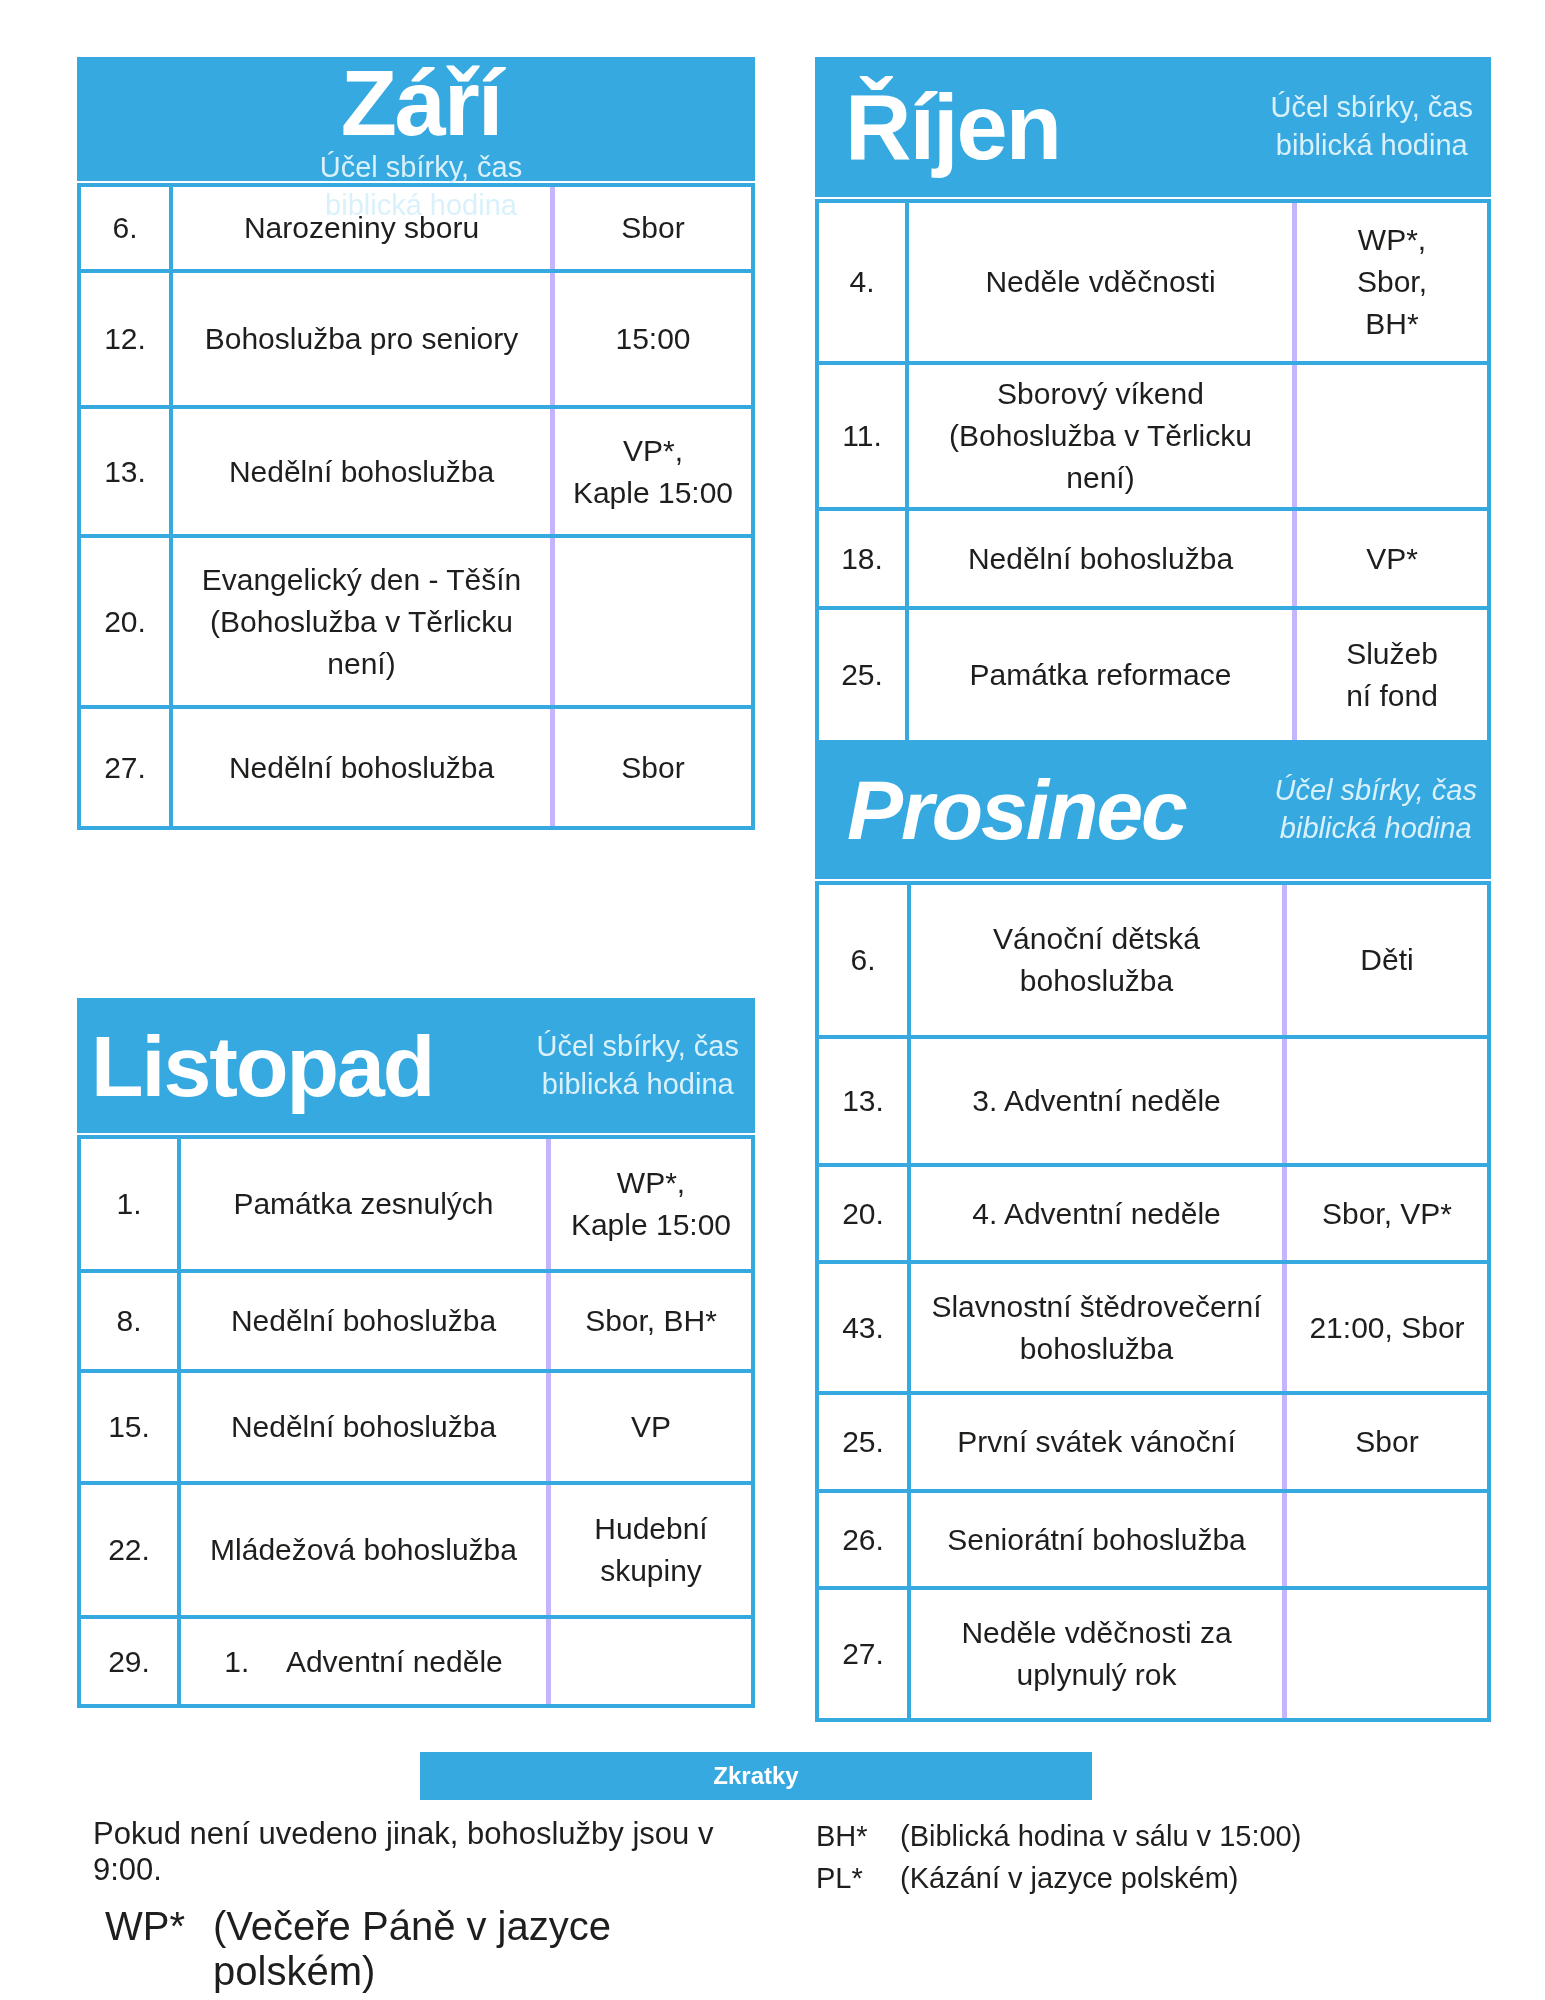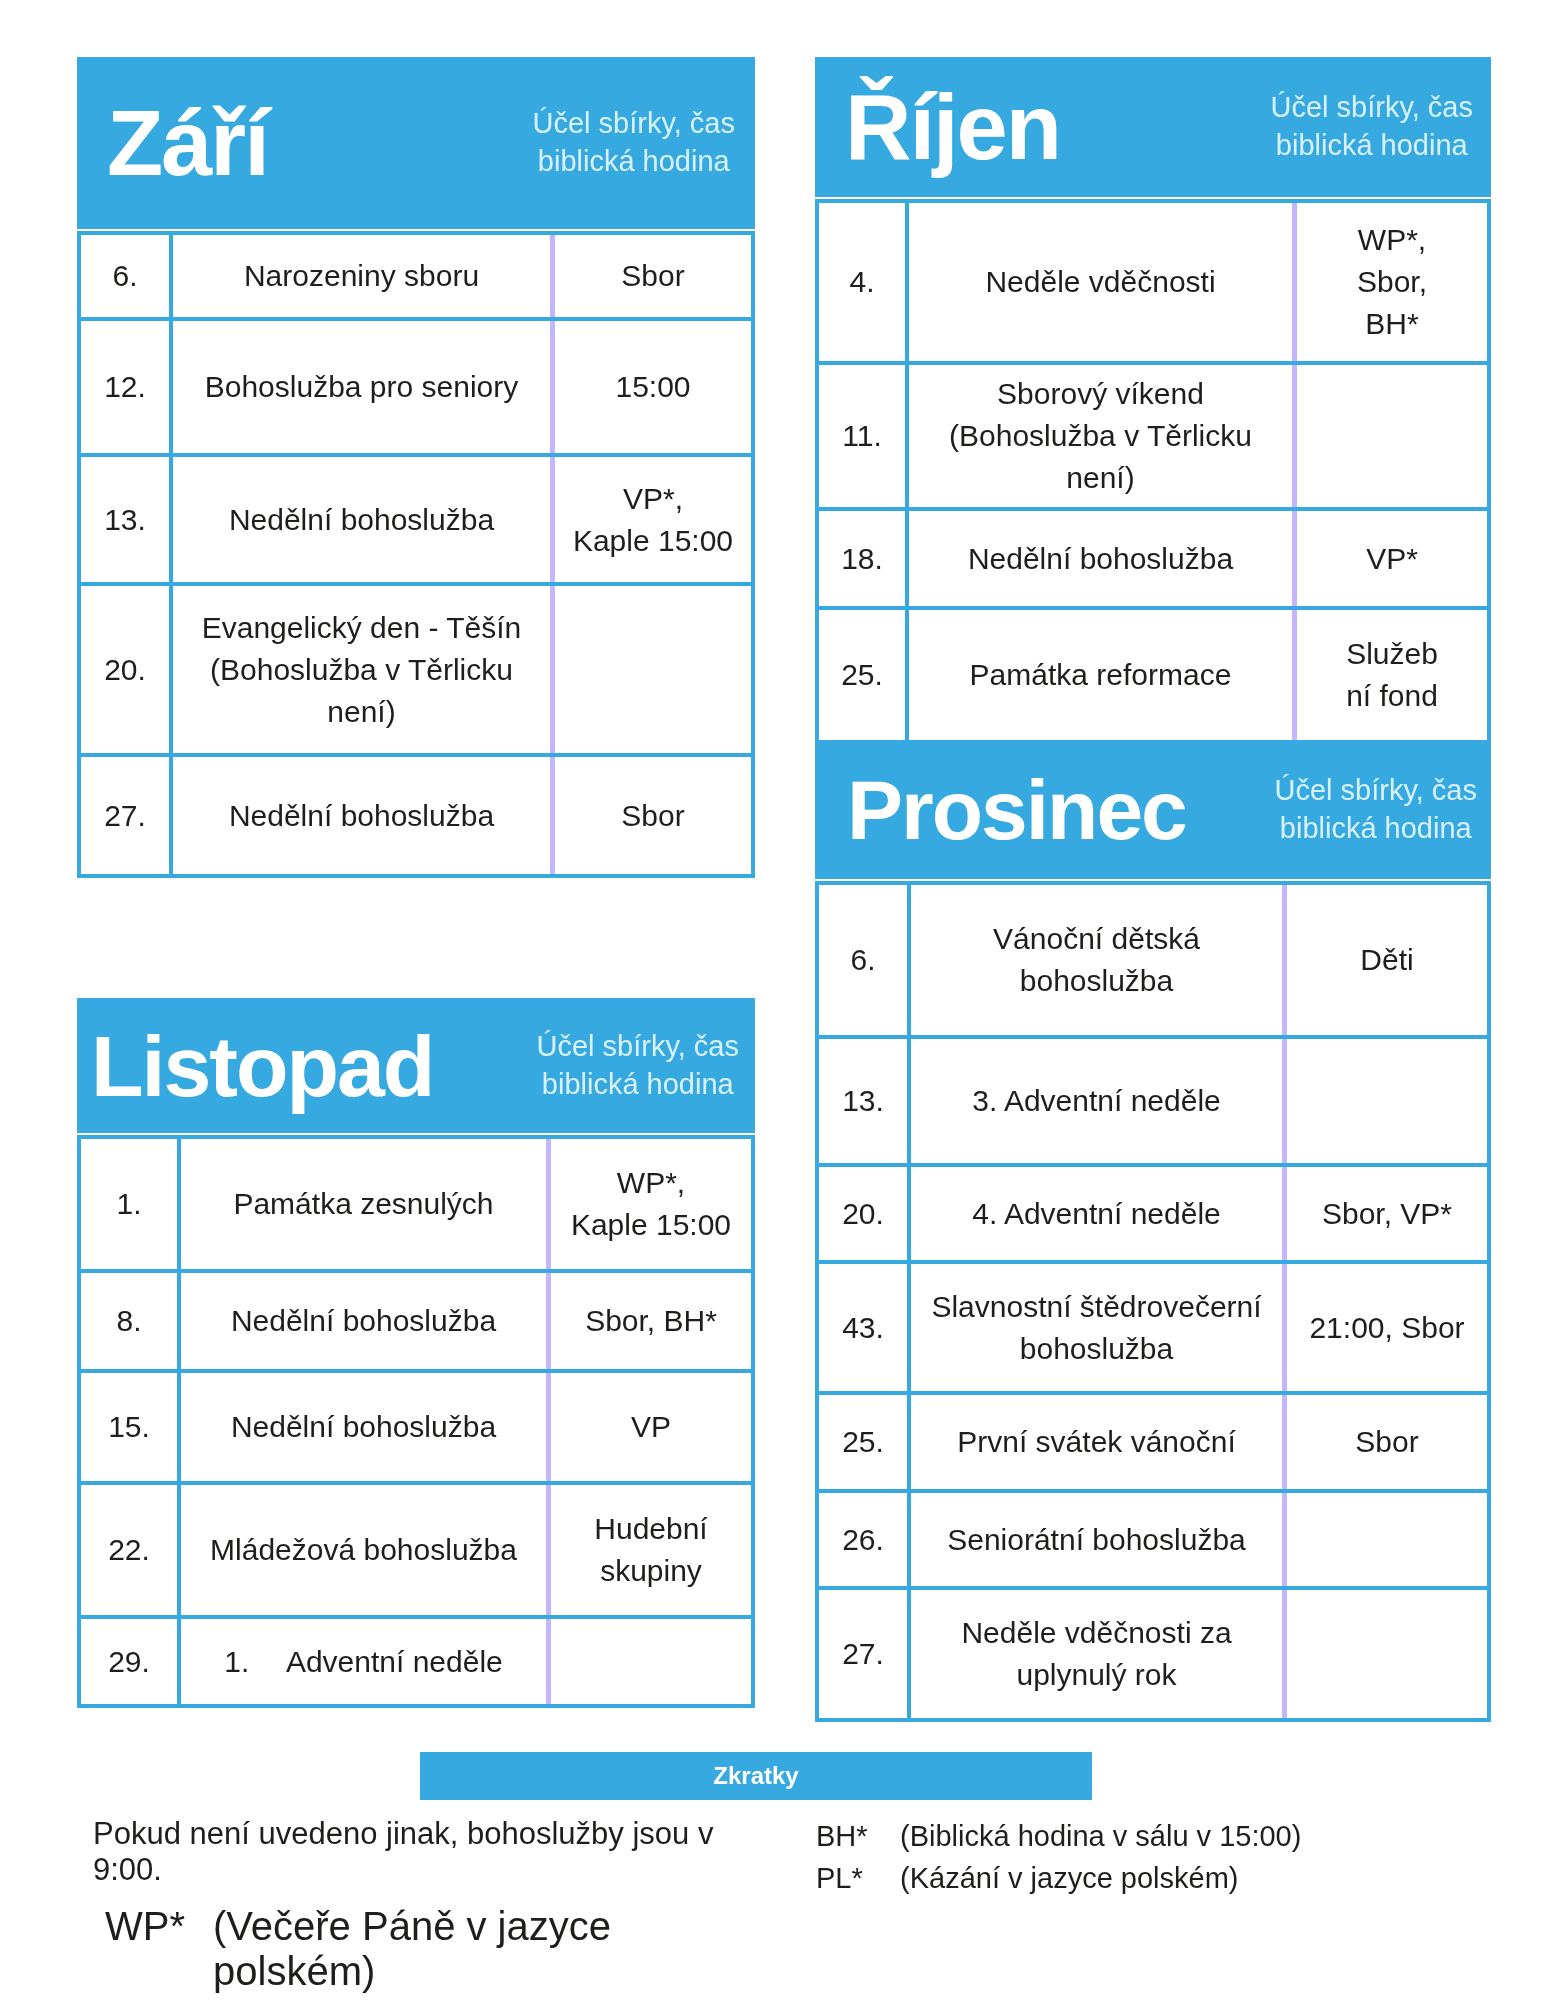--- a/index.html
+++ b/index.html
@@ -11,21 +11,21 @@
   .ms{color:#d9f1fb;font-size:29px;line-height:1.3;text-align:center;white-space:pre-line;}
   .tbl{margin-top:2px;border:4px solid #36a9e1;}
   .row{display:grid;}
   .row + .row{border-top:4px solid #36a9e1;}
   .cell{display:flex;align-items:center;justify-content:center;text-align:center;
         font-size:30px;line-height:1.4;white-space:pre-line;padding:8px 14px;box-sizing:border-box;}
   .cell.date{border-right:4px solid #36a9e1;}
   .cell.event{border-right:5px solid #c4b5fd;}
   
   #m0{left:77px;top:57px;width:678px;}
-  #m0 .mh{height:172px;padding:0 20px 0 30px;}
+  #m0 .mh{height:124px;padding:0 20px 0 30px;flex-direction:column;}
   #m0 .mt{font-size:92px;}
   #m0 .row{grid-template-columns:92px 1fr 196px;}
   #m0 .row:nth-child(1){min-height:82px;}
   #m0 .row:nth-child(2){min-height:132px;}
   #m0 .row:nth-child(3){min-height:125px;}
   #m0 .row:nth-child(4){min-height:167px;}
   #m0 .row:nth-child(5){min-height:117px;}
   
   #m1{left:815px;top:57px;width:676px;}
   #m1 .mh{height:140px;padding:0 18px 0 30px;}
@@ -40,21 +40,21 @@
   #m2 .mh{height:135px;padding:0 16px 0 14px;}
   #m2 .mt{font-size:86px;}
   #m2 .row{grid-template-columns:100px 1fr 200px;}
   #m2 .row:nth-child(1){min-height:130px;}
   #m2 .row:nth-child(2){min-height:96px;}
   #m2 .row:nth-child(3){min-height:108px;}
   #m2 .row:nth-child(4){min-height:130px;}
   #m2 .row:nth-child(5){min-height:85px;}
   
   #m3{left:815px;top:741px;width:676px;}
-  #m3 .mh{height:138px;padding:0 14px 0 32px;}
+  #m3 .mh{height:138px;padding:0 14px 0 32px;font-style:italic;}
   #m3 .mt{font-size:84px;}
   #m3 .row{grid-template-columns:92px 1fr 200px;}
   #m3 .row:nth-child(1){min-height:150px;}
   #m3 .row:nth-child(2){min-height:124px;}
   #m3 .row:nth-child(3){min-height:93px;}
   #m3 .row:nth-child(4){min-height:127px;}
   #m3 .row:nth-child(5){min-height:94px;}
   #m3 .row:nth-child(6){min-height:93px;}
   #m3 .row:nth-child(7){min-height:128px;}
   

